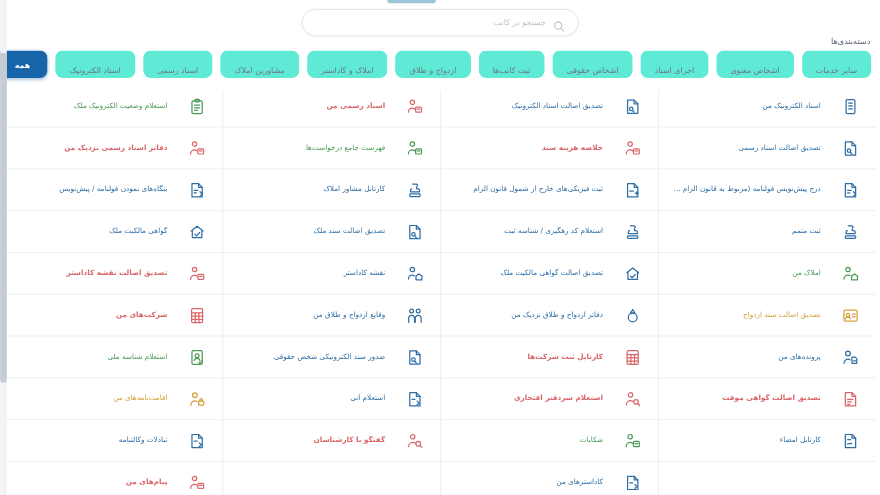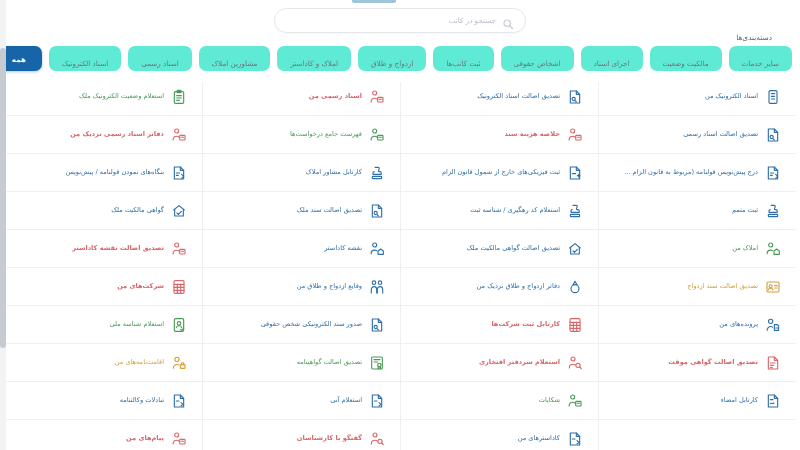--- a/index.html
+++ b/index.html
@@ -34,21 +34,21 @@
   .search-input {
     flex: 1 1 auto; border: 0; outline: 0;
     font-family: inherit; font-size: 7.2px; color: #3b4252;
     text-align: right; background: transparent; height: 100%;
     padding: 0 6px 0 0;
   }
   .search-input::placeholder { color: #b9bec9; }
 
   
   .cat-label {
-    position: absolute; top: 33px; right: 28px;
+    position: absolute; top: 33px; right: 9px;
     font-size: 7.4px; color: #5b6475; letter-spacing: .1px;
   }
   .chips {
     position: absolute; top: 46px; right: 8px; left: 8px;
     display: flex; flex-direction: row; gap: 7px;
     justify-content: flex-start; align-items: center;
   }
   .chip {
     height: 25px; min-width: 54px;
     padding: 4px 12px;
@@ -73,21 +73,21 @@
     column-gap: 0;
   }
   .col { display: flex; flex-direction: column; position: relative; }
   .col + .col::after {
     content: ""; position: absolute; top: 4px; bottom: 6px; right: -0.5px;
     width: 1px; background: #edeff2;
   }
   .cell {
     height: 38px;
     display: flex; flex-direction: row; align-items: center;
-    gap: 6px;
+    gap: 18px;
     padding: 0 14px 0 8px;
     border-bottom: 1px solid #eef0f3;
     cursor: pointer;
   }
   .cell-icon {
     flex: 0 0 auto; width: 18px; height: 18px;
     display: flex; align-items: center; justify-content: center;
   }
   .cell-icon svg { width: 16px; height: 16px; display: block; }
   .cell-label {
@@ -132,21 +132,21 @@
         </svg>
     </span>
     <input class="search-input" type="text" placeholder="جستجو در کاتب" style="">
   </div>
 </div>
 
 <div class="cat-label">دسته‌بندی‌ها</div>
 
 <div class="chips" id="chipRow">
     <div class="chip">سایر خدمات</div>
-    <div class="chip">مالکیت وضعیت</div>
+    <div class="chip">اشخاص معنوی</div>
     <div class="chip">اجرای اسناد</div>
     <div class="chip">اشخاص حقوقی</div>
     <div class="chip">ثبت کاتب‌ها</div>
     <div class="chip">ازدواج و طلاق</div>
     <div class="chip">املاک و کاداستر</div>
     <div class="chip">مشاورین املاک</div>
     <div class="chip">اسناد رسمی</div>
     <div class="chip">اسناد الکترونیک</div>
     <div class="chip active sm">همه</div>
   </div>
@@ -433,32 +433,20 @@
           <svg viewBox="0 0 24 24" fill="none" stroke="currentColor" stroke-width="1.7" stroke-linecap="round" stroke-linejoin="round">
             <path d="M5 3h9l5 5v13H5z"></path>
             <path d="M14 3v5h5"></path>
             <circle cx="10" cy="15" r="2.4"></circle>
             <path d="M12 17.5l2 2"></path>
           </svg>
         </span>
         <span class="cell-label c-blue">صدور سند الکترونیکی شخص حقوقی</span>
       </div>
       <div class="cell">
-        <span class="cell-icon i-green">
-          <svg viewBox="0 0 24 24" fill="none" stroke="currentColor" stroke-width="1.7" stroke-linecap="round" stroke-linejoin="round">
-            <rect x="4" y="3" width="16" height="18" rx="1.6"></rect>
-            <line x1="7.5" y1="7" x2="16.5" y2="7"></line>
-            <line x1="7.5" y1="10.5" x2="13" y2="10.5"></line>
-            <circle cx="15.5" cy="15" r="2.6"></circle>
-            <path d="M14 17.3l-.5 3.2 2-1.2 2 1.2-.5-3.2"></path>
-          </svg>
-        </span>
-        <span class="cell-label c-green">تصدیق اصالت گواهینامه</span>
-      </div>
-      <div class="cell">
         <span class="cell-icon i-blue">
           <svg viewBox="0 0 24 24" fill="none" stroke="currentColor" stroke-width="1.7" stroke-linecap="round" stroke-linejoin="round">
             <path d="M5 3h9l5 5v13H5z"></path>
             <path d="M14 3v5h5"></path>
             <line x1="8" y1="12" x2="12" y2="12"></line>
             <path d="M15 14.5l3 2.5-3 2.5"></path>
           </svg>
         </span>
         <span class="cell-label c-blue">استعلام آنی</span>
       </div>

